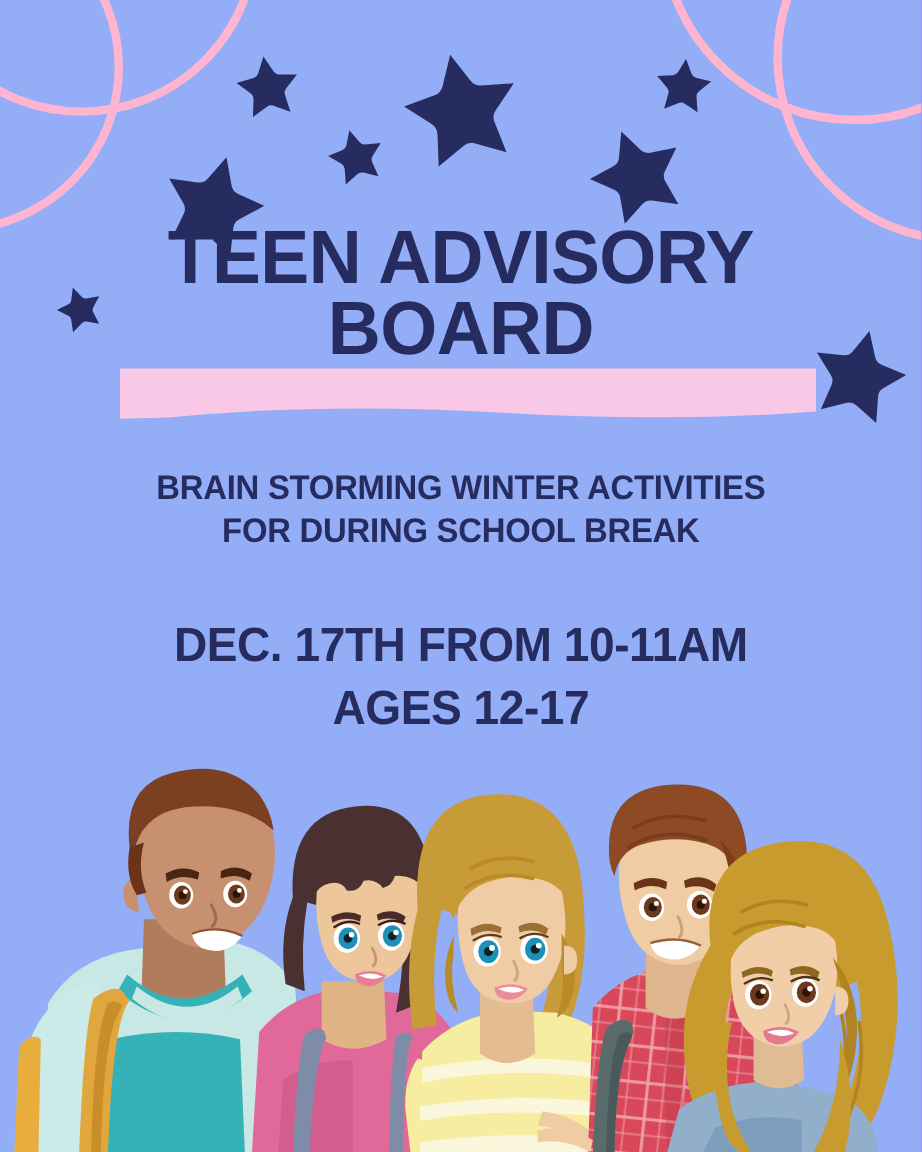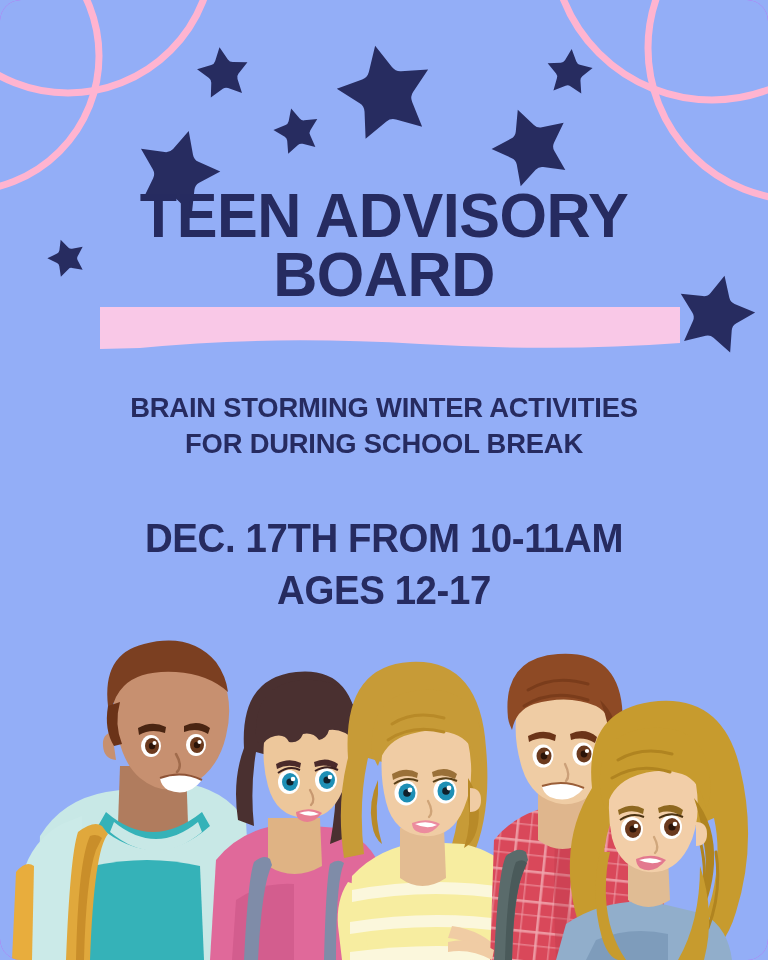--- a/index.html
+++ b/index.html
@@ -7,21 +7,20 @@
   body {
     font-family: "Liberation Sans", sans-serif;
     background:#93AEF7;
     overflow:hidden;
   }
   #poster {
     position:relative;
     width:768px; height:960px;
     background:#d946ef;
     overflow:hidden;
-    border-radius:21px;
   }
   .layer { position:absolute; inset:0; }
   #decor-svg, #people-svg { display:block; width:768px; height:960px; }
 
   
   #text-block {
     position:absolute; left:0; top:0; width:768px;
     text-align:center;
     z-index:6;
   }

